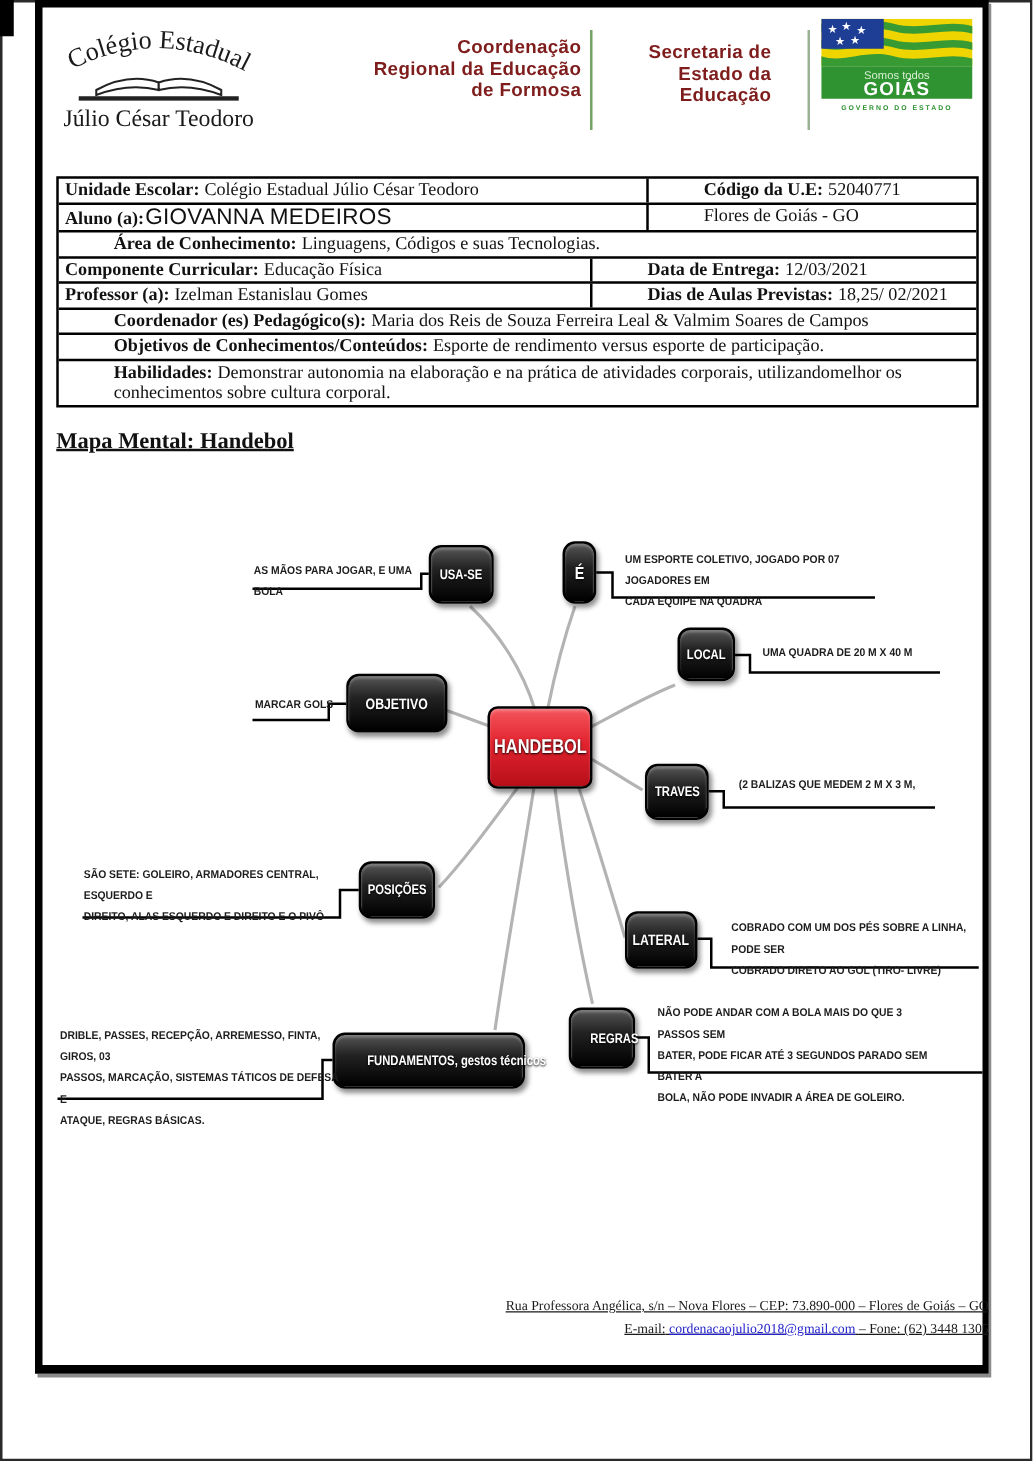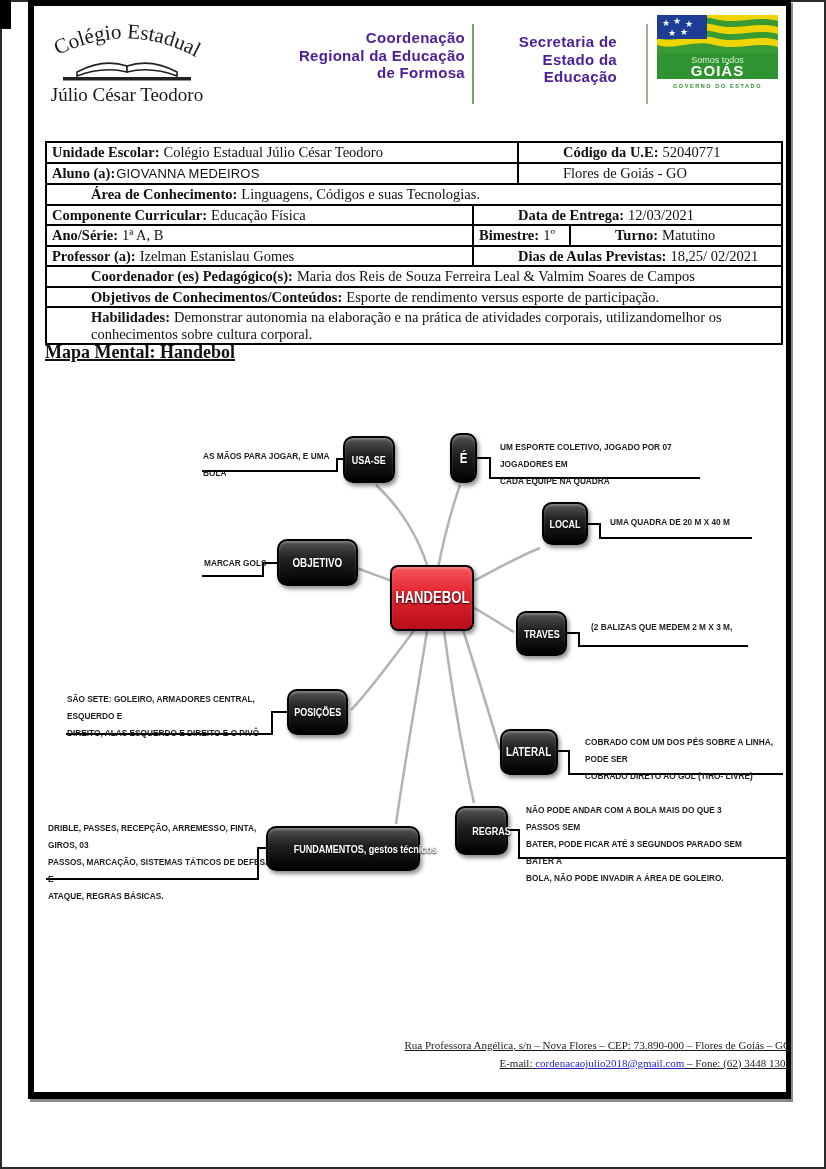--- a/index.html
+++ b/index.html
@@ -11,41 +11,41 @@
              border:6px solid #000;border-right-width:5px;border-bottom-width:7px;
              box-shadow:2px 3px 0 #8a8a8a;}
   .corner-artifact{position:absolute;left:0;top:0;width:11px;height:29px;background:#000;}
 
   
   .school-logo{position:absolute;left:45px;top:14px;width:164px;height:96px;}
   .arc-text{font-family:"Liberation Serif",serif;font-size:21px;fill:#1a1a1a;}
   .logo-name{font-family:"Liberation Serif",serif;font-size:19px;fill:#1a1a1a;}
   .green-block{position:absolute;text-align:right;
                font-family:"Liberation Sans",sans-serif;font-weight:bold;
-               font-size:15px;line-height:17.5px;color:#4c1d95;letter-spacing:.3px;}
+               font-size:15px;line-height:17.5px;color:#7f1d1d;letter-spacing:.3px;}
   .coord-block{left:232px;top:29px;width:233px;}
   .secr-block{left:487px;top:33px;width:130px;}
   .vdivider{position:absolute;width:2px;top:24px;height:80px;}
   .div1{left:472px;background:#76a464;}
   .div2{left:646px;background:#9bb292;}
   .goias-logo{position:absolute;left:657px;top:15px;width:121px;height:78px;}
 
   
   .doc-table{position:absolute;left:45px;top:141px;width:738px;box-sizing:border-box;
              border:2px solid #000;font-size:14.5px;line-height:16.5px;background:#fff;}
   .trow{display:flex;border-top:2px solid #000;}
   .trow:first-child{border-top:none;}
   .tcell{padding:1px 3px 1px 5px;border-left:2px solid #000;box-sizing:border-box;overflow:hidden;white-space:nowrap;}
   .tcell:first-child{border-left:none;}
   .tcell.wrap{white-space:normal;}
   .tcell .lbl{font-weight:bold;}
   .tcell .val{margin-left:4px;}
   .tcell .val.tight{margin-left:1px;}
   .wA{flex:0 0 470px;} .wB{flex:0 0 425px;} .wC{flex:0 0 97px;} .grow{flex:1 1 auto;padding-left:44px;}
-  .sans-val{font-family:"Liberation Sans",sans-serif;font-size:13px;letter-spacing:.2px;}
+  .sans-val{font-family:"Liberation Sans",sans-serif;font-size:18px;letter-spacing:.2px;}
 
   
   .section-title{position:absolute;left:45px;top:342px;font-size:18px;font-weight:bold;
                  text-decoration:underline;text-decoration-thickness:2px;}
 
   
   .mm-svg{position:absolute;left:0;top:0;width:826px;height:1169px;pointer-events:none;}
   .mm-node{position:absolute;display:flex;align-items:center;justify-content:center;
            background:linear-gradient(180deg,#555 0%,#222 40%,#000 100%);
            border:2px solid #000;border-radius:10px;box-sizing:border-box;
@@ -168,31 +168,20 @@
     <div class="trow">
       <div class="tcell wB">
         <span class="lbl">Componente Curricular:</span><span class="val">Educação Física</span>
       </div>
       <div class="tcell grow">
         <span class="lbl">Data de Entrega:</span><span class="val">12/03/2021</span>
       </div>
     </div>
     <div class="trow">
       <div class="tcell wB">
-        <span class="lbl">Ano/Série:</span><span class="val">1ª A, B</span>
-      </div>
-      <div class="tcell wC">
-        <span class="lbl">Bimestre:</span><span class="val">1º</span>
-      </div>
-      <div class="tcell grow">
-        <span class="lbl">Turno:</span><span class="val">Matutino</span>
-      </div>
-    </div>
-    <div class="trow">
-      <div class="tcell wB">
         <span class="lbl">Professor (a):</span><span class="val">Izelman Estanislau Gomes</span>
       </div>
       <div class="tcell grow">
         <span class="lbl">Dias de Aulas Previstas:</span><span class="val">18,25/ 02/2021</span>
       </div>
     </div>
     <div class="trow">
       <div class="tcell grow wrap">
         <span class="lbl">Coordenador (es) Pedagógico(s):</span><span class="val">Maria dos Reis de Souza Ferreira Leal &amp; Valmim Soares de Campos</span>
       </div>

